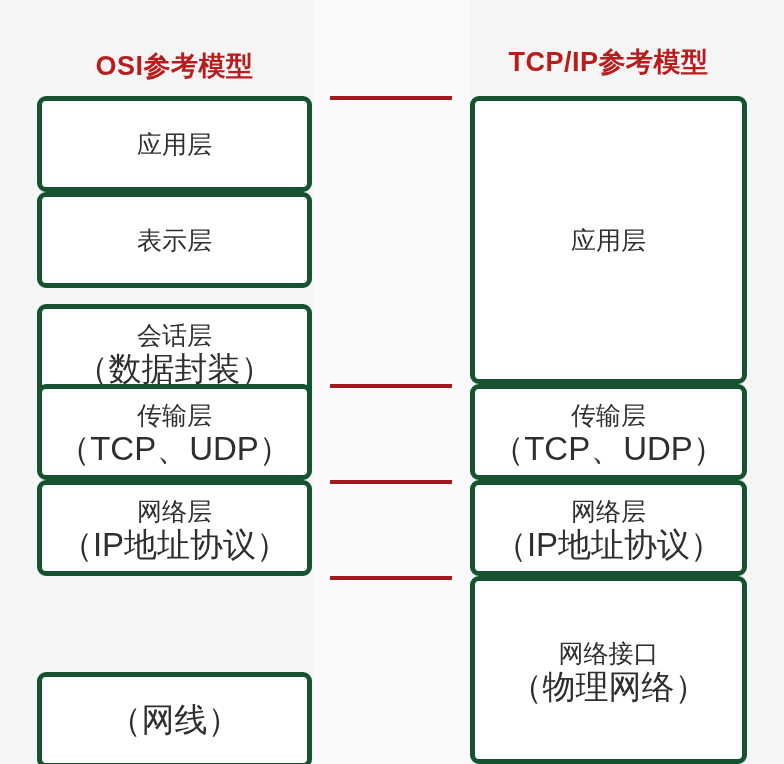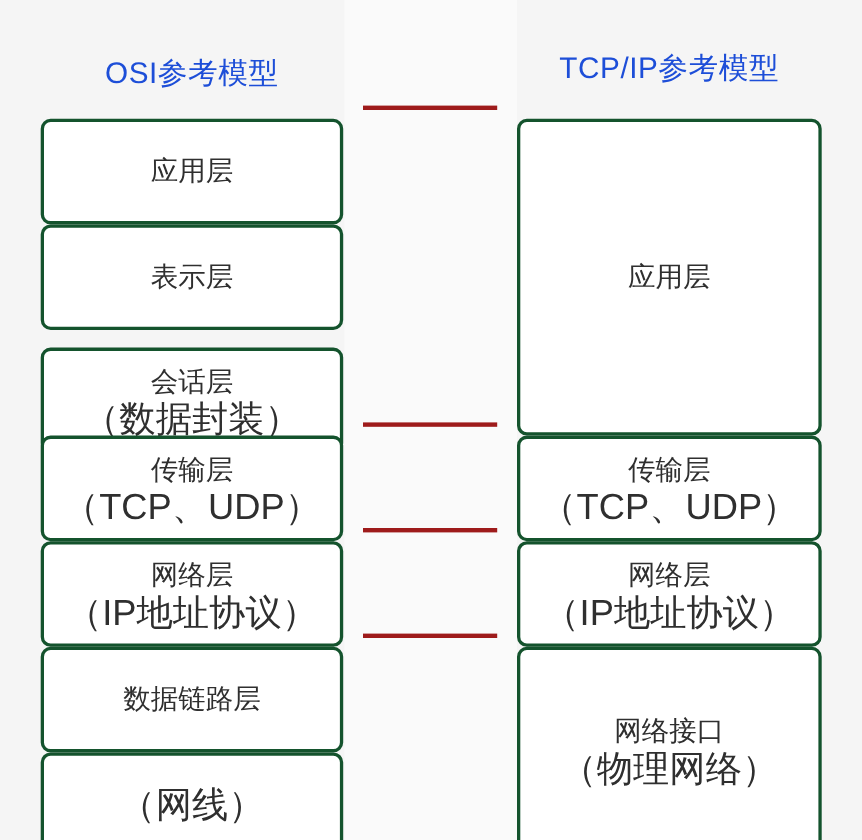--- a/index.html
+++ b/index.html
@@ -30,22 +30,22 @@
     top: 0px;
     width: 157px;
     height: 764px;
     background: #fafafa;
   }
 
   
   .col-title {
     position: absolute;
     font-size: 27px;
-    font-weight: 400;
-    color: #1d4ed8;
+    font-weight: 700;
+    color: #b91c1c;
     letter-spacing: 0.5px;
     white-space: nowrap;
     text-align: center;
     line-height: 32px;
   }
   #title-osi {
     left: 37px;
     top: 50px;
     width: 275px;
   }
@@ -72,29 +72,28 @@
     height: 668px;
   }
 
   
   .layer-box {
     position: absolute;
     left: 0;
     width: 100%;
     box-sizing: border-box;
     background: #ffffff;
-    border: 3px solid #14532d;
+    border: 5px solid #14532d;
     border-radius: 9px;
     display: flex;
     flex-direction: column;
     align-items: center;
     justify-content: center;
     text-align: center;
     color: #2f2f2f;
-    margin-top: 12px;
   }
   .layer-main {
     font-size: 25px;
     line-height: 34px;
     white-space: nowrap;
   }
   .layer-sub {
     font-size: 33px;
     line-height: 34px;
     white-space: nowrap;
@@ -143,24 +142,20 @@
     <div class="layer-box" style="top:288px;height:96px;">
       <div class="layer-main">传输层</div>
       <div class="layer-sub">（TCP、UDP）</div>
     </div>
 
     <div class="layer-box" style="top:384px;height:96px;">
       <div class="layer-main">网络层</div>
       <div class="layer-sub">（IP地址协议）</div>
     </div>
 
-    <div class="layer-box" style="top:480px;height:96px;">
-      <div class="layer-main">数据链路层</div>
-
-    </div>
 
     <div class="layer-box" style="top:576px;height:96px;">
       <div class="layer-sub">（网线）</div>
     </div>
 
   </div>
 
   <div class="column" id="col-tcpip">
 
     <div class="layer-box" style="top:0px;height:288px;">

